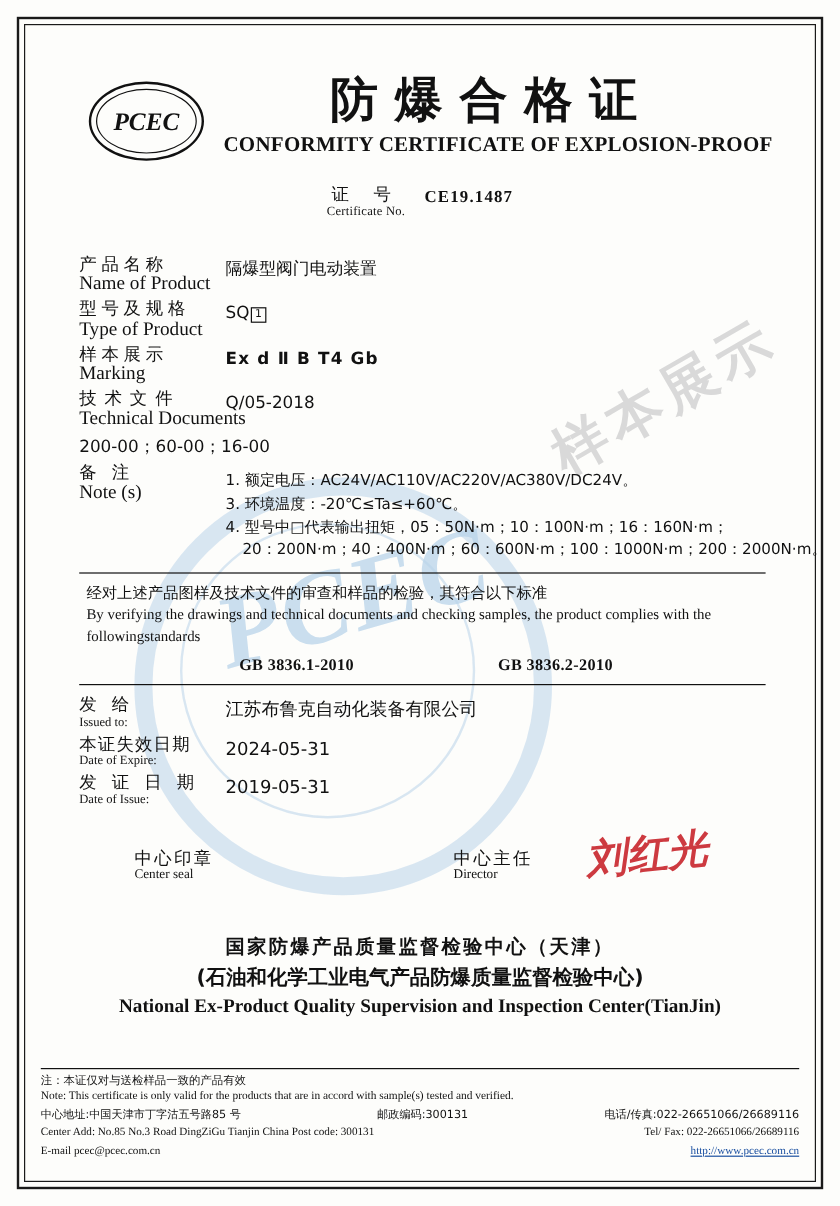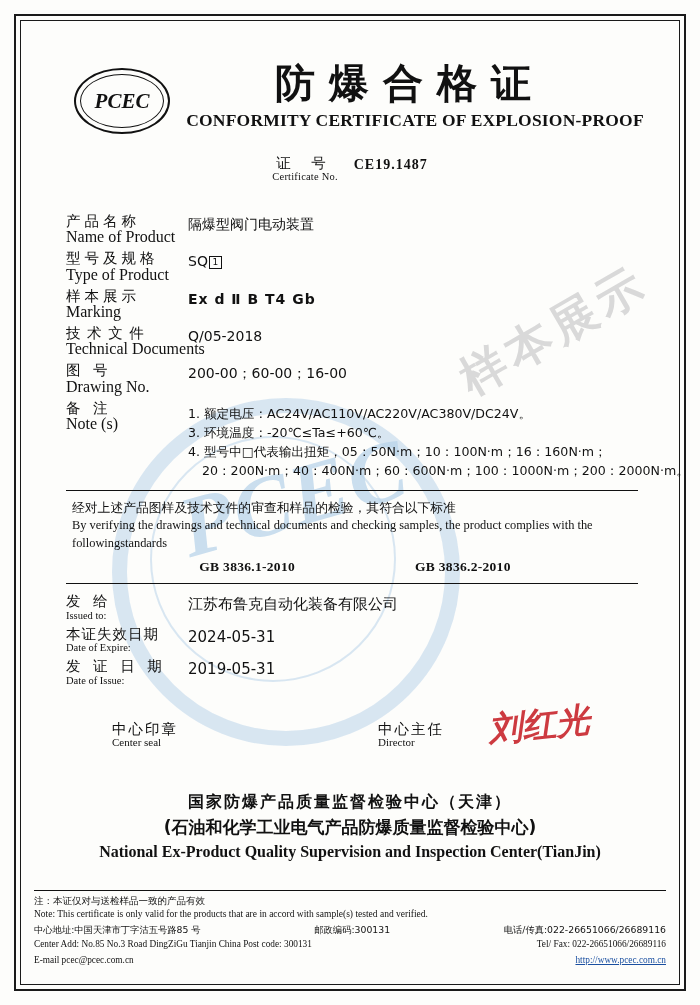--- a/index.html
+++ b/index.html
@@ -514,24 +514,20 @@
 
       <div class="field-row">
         <div class="f-label">
           <div class="cn sp2">技 术 文 件</div>
           <div class="en">Technical Documents</div>
         </div>
         <div class="f-value">Q/05-2018</div>
       </div>
 
       <div class="field-row">
-        <div class="f-label">
-          <div class="cn">图 号</div>
-          <div class="en">Drawing No.</div>
-        </div>
         <div class="f-value">200-00；60-00；16-00</div>
       </div>
 
       <div class="field-row">
         <div class="f-label">
           <div class="cn">备 注</div>
           <div class="en">Note (s)</div>
         </div>
         <div class="f-value notes">
           <div class="nline">1. 额定电压：AC24V/AC110V/AC220V/AC380V/DC24V。</div>

